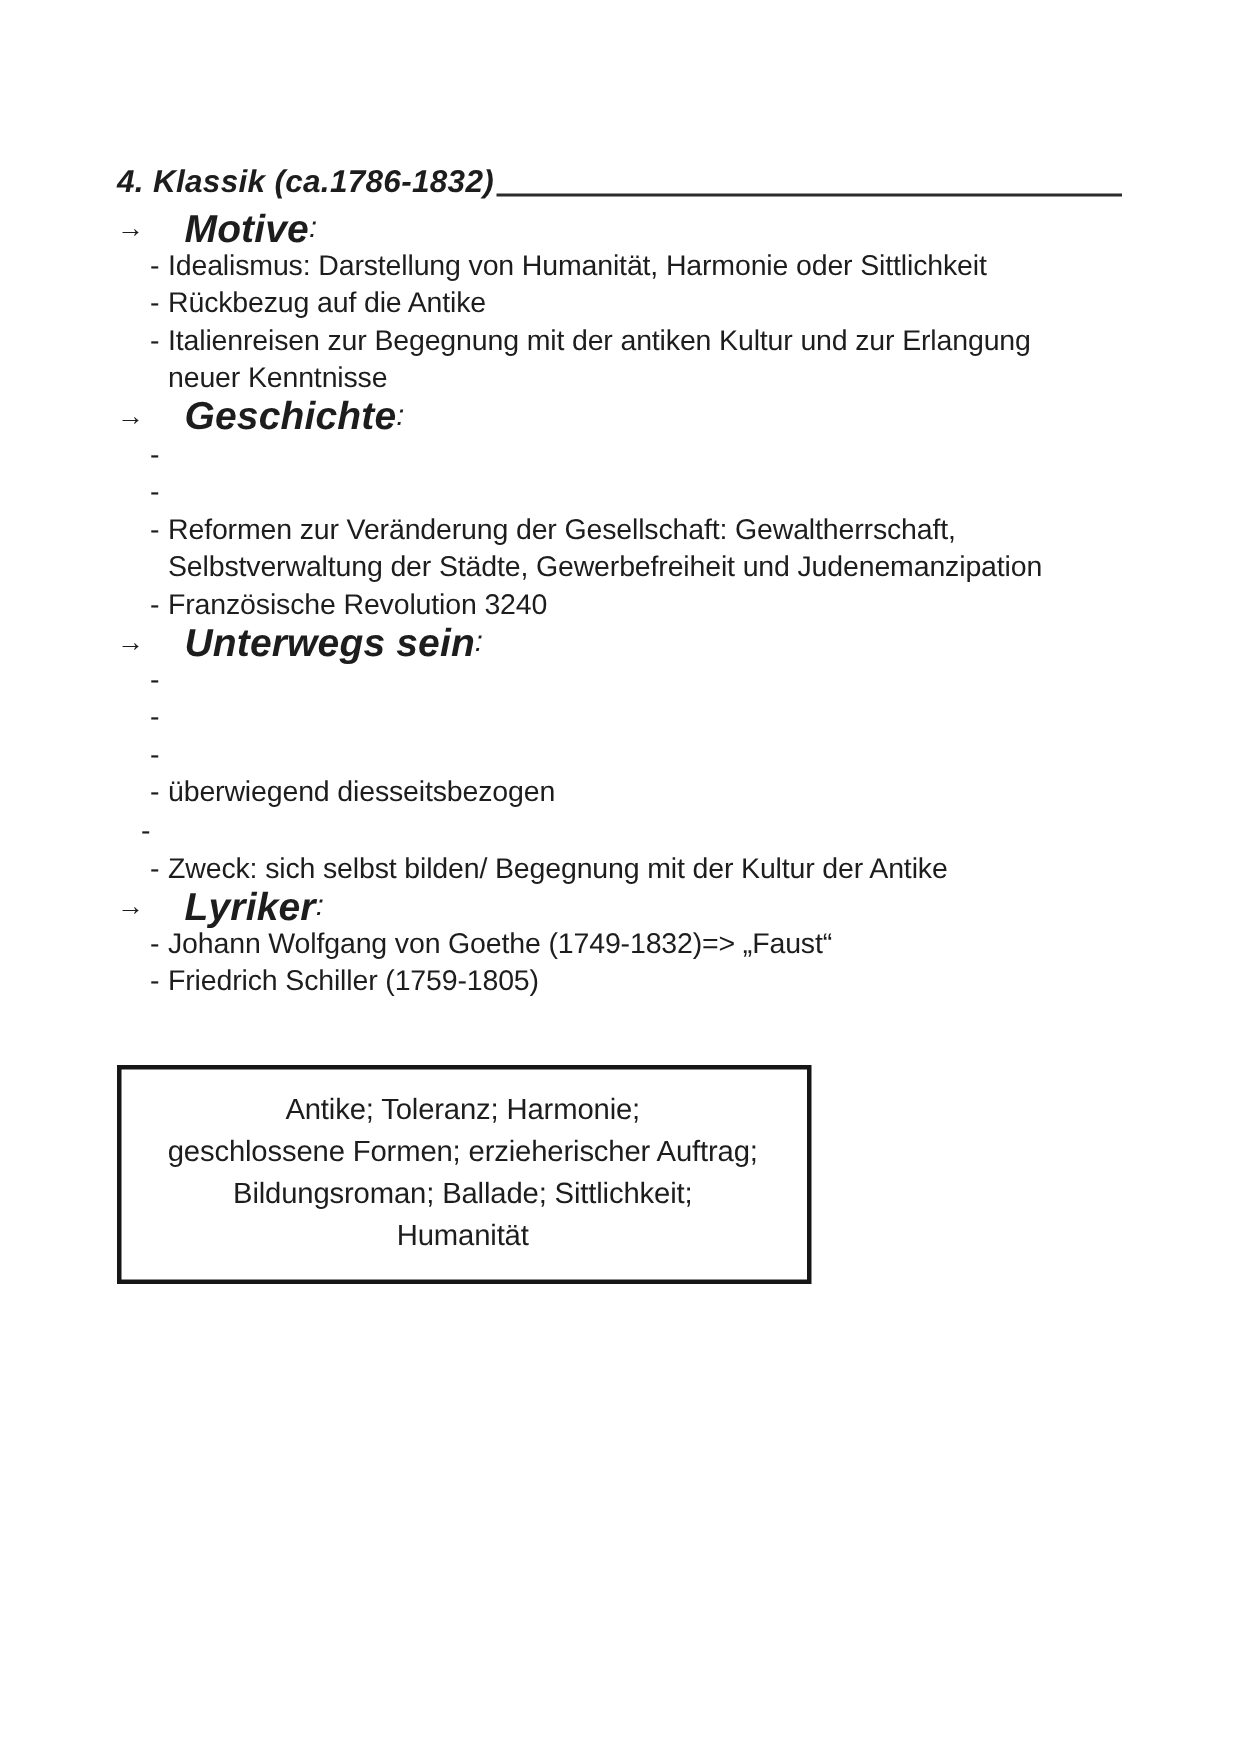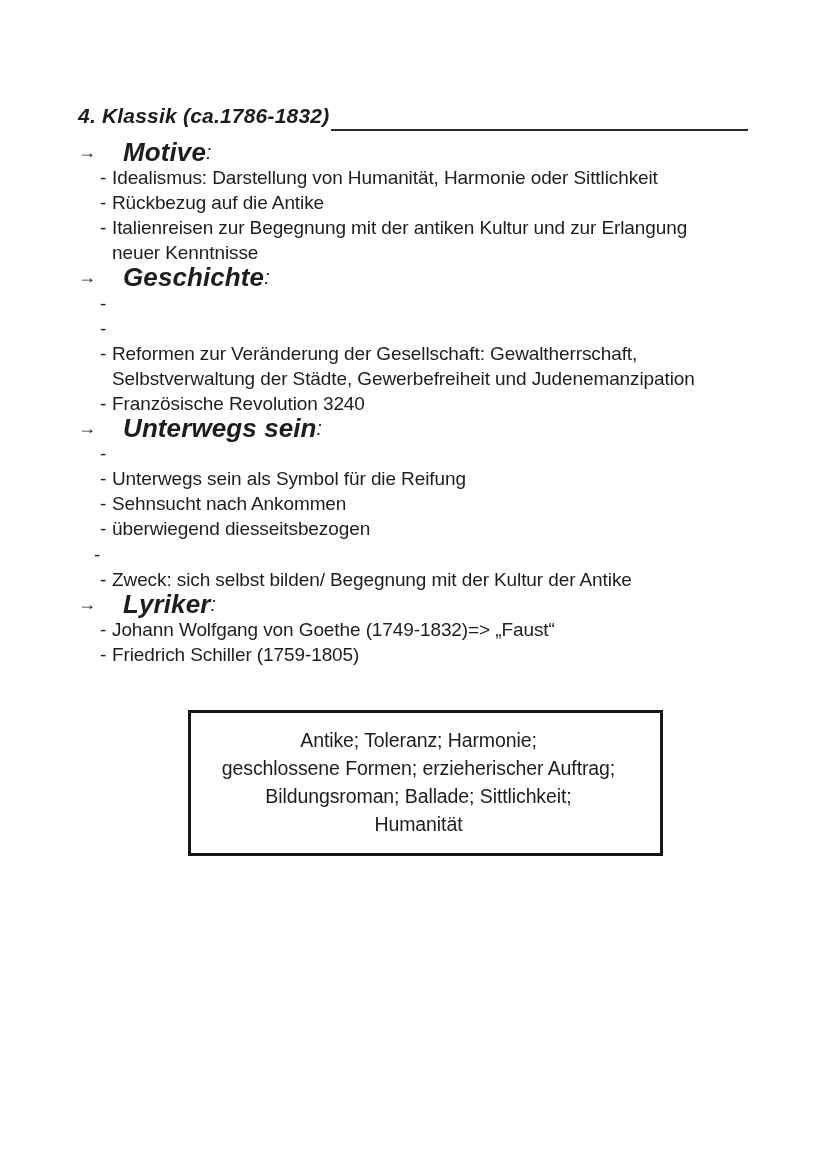--- a/index.html
+++ b/index.html
@@ -14,20 +14,21 @@
   }
   .content {
     position: absolute;
     top: 104px;
     left: 78px;
     right: 24px;
   }
   
   .title-row {
     display: flex;
+    align-items: flex-end;
     margin-right: 56px;
     height: 30px;
   }
   .doc-title {
     font-weight: bold;
     font-style: italic;
     font-size: 21px;
     letter-spacing: 0.2px;
     white-space: nowrap;
   }
@@ -64,24 +65,23 @@
     display: flex;
     font-size: 19px;
     line-height: 25.1px;
   }
   .item.outdent { margin-left: -6px; }
   .dash { flex: 0 0 12px; }
   .item-text { white-space: pre-line; letter-spacing: -0.1px; }
   
   .summary-box {
     margin-top: 43px;
-    margin-left: 110px;
     width: 443px;
     border: 3px solid #161616;
-    padding: 13px 20px 15px 6px;
+    padding: 13px 8px 15px 6px;
     box-sizing: content-box;
   }
   .summary-text {
     text-align: center;
     font-size: 19.5px;
     line-height: 28px;
     white-space: pre-line;
     letter-spacing: -0.1px;
   }
 </style>
@@ -151,25 +151,23 @@
           <span class="arrow">→</span>
           <span class="heading-label">Unterwegs sein</span>
             <span class="heading-colon">:</span>
         </div>
         <div class="items">
           <div class="item">
             <span class="dash">-</span>
           </div>
           <div class="item">
             <span class="dash">-</span>
-            <span class="item-text">Unterwegs sein als Symbol für die Reifung</span>
-          </div>
-          <div class="item">
-            <span class="dash">-</span>
-            <span class="item-text">Sehnsucht nach Ankommen</span>
+          </div>
+          <div class="item">
+            <span class="dash">-</span>
           </div>
           <div class="item">
             <span class="dash">-</span>
             <span class="item-text">überwiegend diesseitsbezogen</span>
           </div>
           <div class="item outdent">
             <span class="dash">-</span>
           </div>
           <div class="item">
             <span class="dash">-</span>

